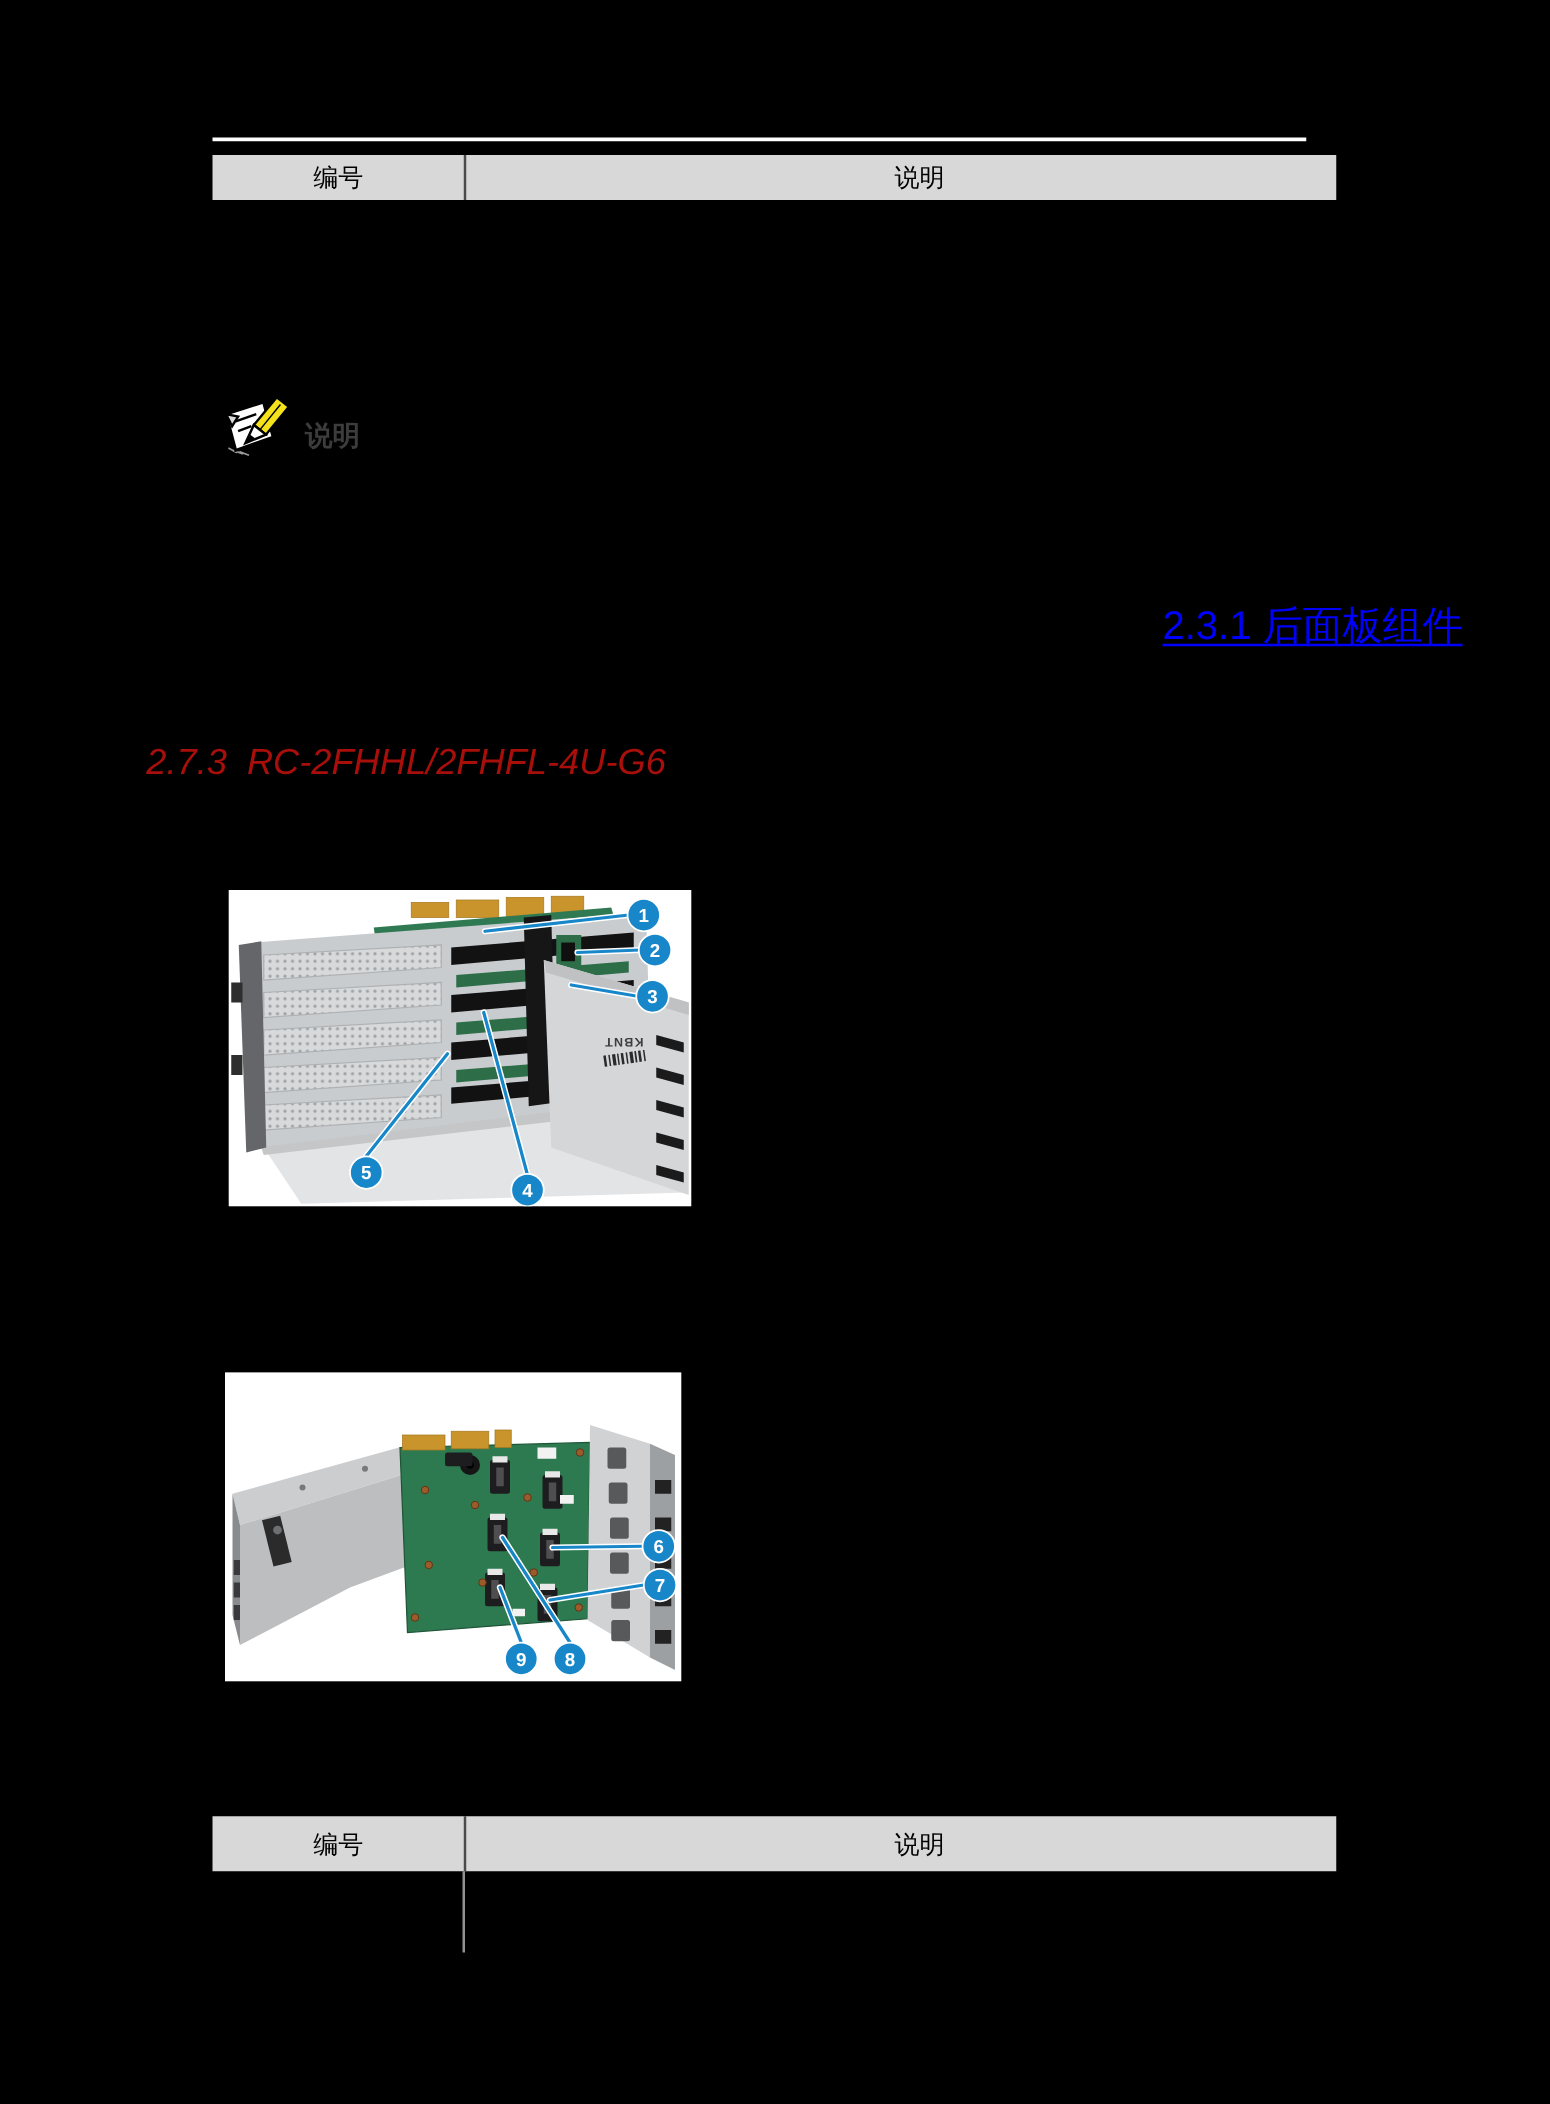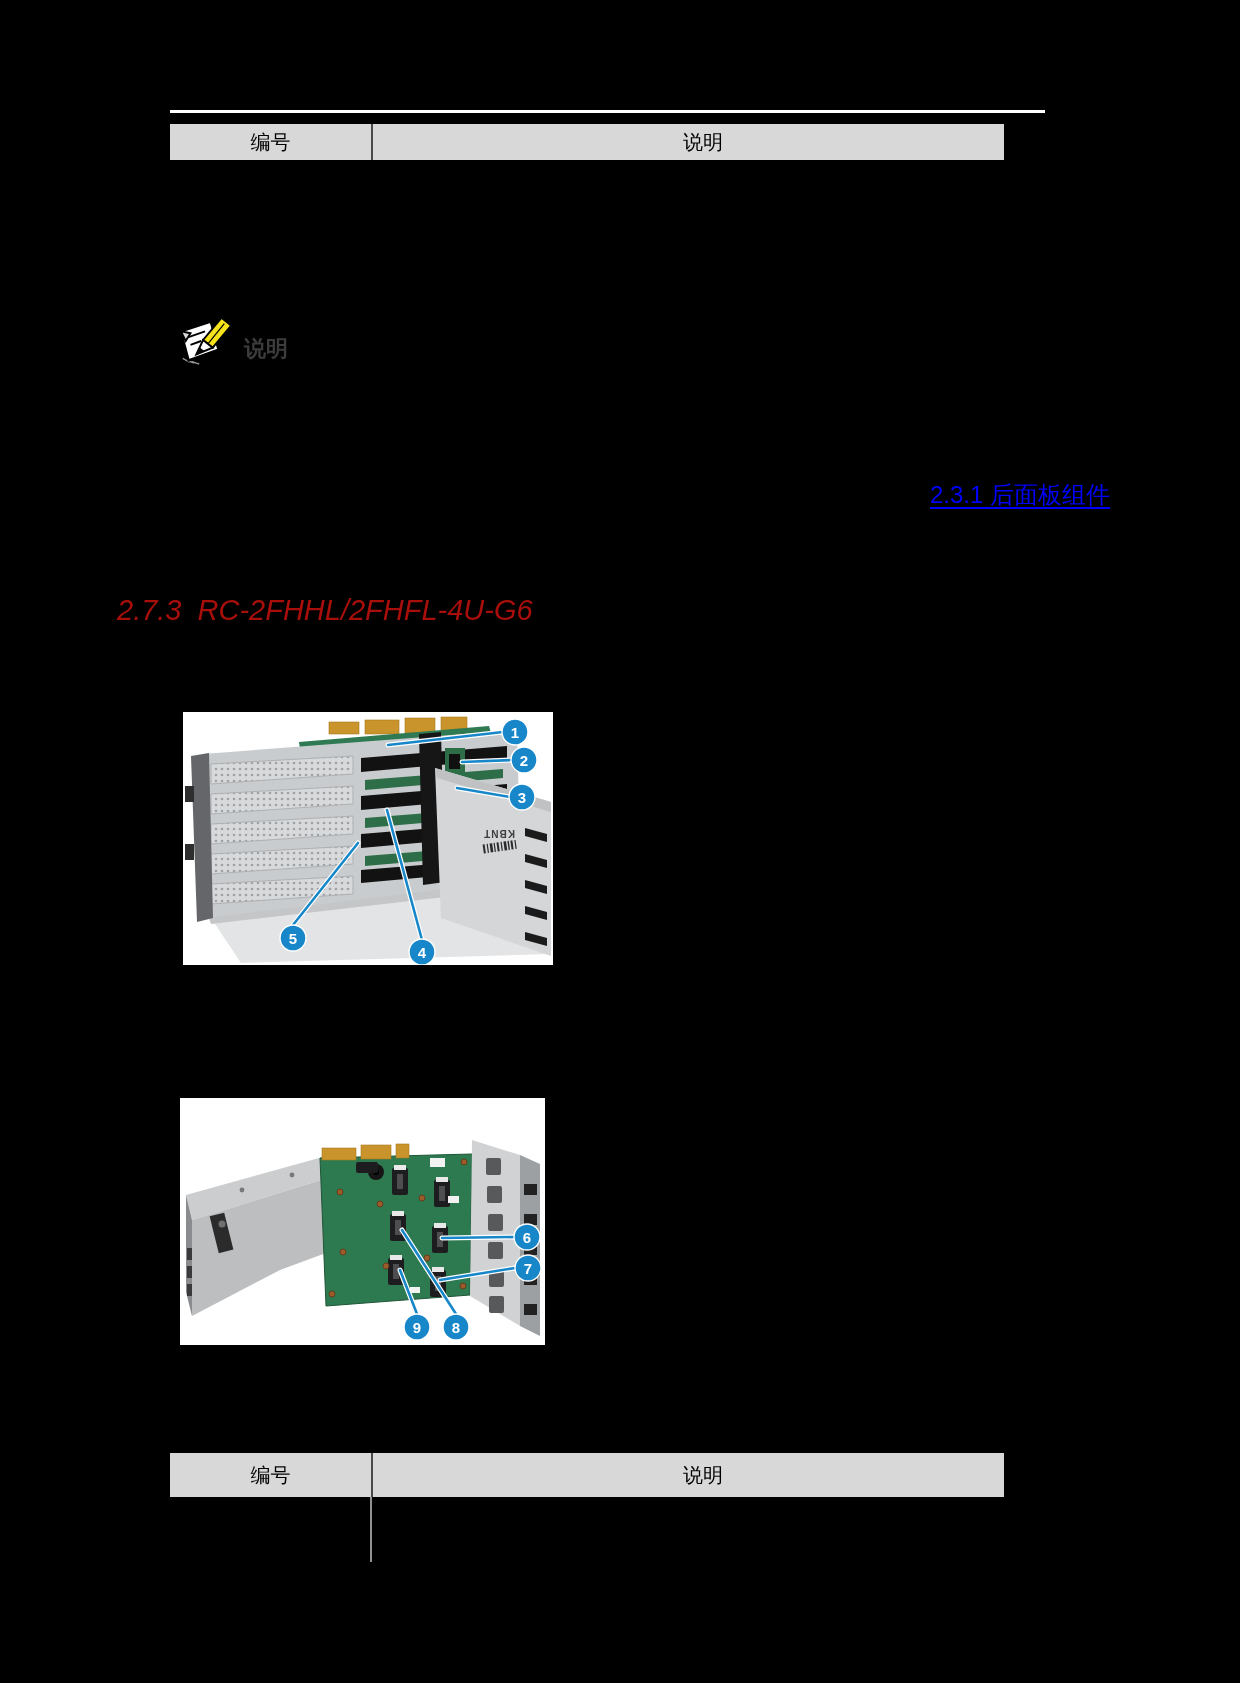--- a/index.html
+++ b/index.html
@@ -1,35 +1,35 @@
 <!DOCTYPE html>
 <html style="--page-bg: #000000; --rule: #FFFFFF; --table-header-bg: #D8D8D8; --table-header-text: #000000; --table-divider: #4B4B4B; --heading-red: #A80F0A; --link-blue: #0000FF; --callout-blue: #1787C9; --note-label: #3C3C3C; --pencil-yellow: #F5E21B;"><head>
 <meta charset="utf-8">
 <style>
   html,body{margin:0;padding:0;background:#000;}
   .page{position:relative;width:1240px;height:1683px;background:var(--page-bg,#000);
         font-family:"Liberation Sans",sans-serif;overflow:hidden;}
 
   .rule-top{position:absolute;left:170px;top:110px;width:875px;height:3px;background:var(--rule,#fff);}
 
-  .thead{position:absolute;left:170px;width:834px;background:var(--table-header-bg,#d8d8d8);display:flex;gap:29px;}
+  .thead{position:absolute;left:170px;width:899px;background:var(--table-header-bg,#d8d8d8);display:flex;gap:29px;}
   .thead.top{top:124px;height:36px;}
   .thead.bottom{top:1453px;height:44px;}
   .thead .col-num{width:201px;display:flex;align-items:center;justify-content:center;
        border-right:2px solid var(--table-divider,#4b4b4b);
        font-size:20px;color:var(--table-header-text,#000);}
   .thead .col-desc{flex:1;display:flex;align-items:center;justify-content:center;
        font-size:20px;color:var(--table-header-text,#000);}
   .divider-stub{position:absolute;left:370px;top:1497px;width:2px;height:65px;background:#8f9193;}
 
   .note-block{position:absolute;left:176px;top:314px;display:flex;align-items:flex-end;}
   .note-icon{width:58px;height:52px;}
   .note-label{margin-left:10px;margin-bottom:2px;font-size:22px;font-weight:700;color:var(--note-label,#3c3c3c);}
 
-  .xref{position:absolute;left:930px;top:479px;font-size:24px;color:var(--link-blue,#00f);
+  .xref{position:absolute;left:930px;top:479px;font-size:32px;color:var(--link-blue,#00f);
         text-decoration:underline;text-decoration-thickness:2px;text-underline-offset:4px;cursor:pointer;}
 
   .heading{position:absolute;left:117px;top:594px;font-size:29px;font-weight:400;
         color:var(--heading-red,#a80f0a);white-space:nowrap;font-style:italic;}
   .heading .num{margin-right:16px;}
 
   .photo-wrap{position:absolute;background:#fff;}
   .photo-wrap.fig1{left:183px;top:712px;width:370px;height:253px;}
   .photo-wrap.fig2{left:180px;top:1098px;width:365px;height:247px;}
   .photo{display:block;width:100%;height:100%;}

